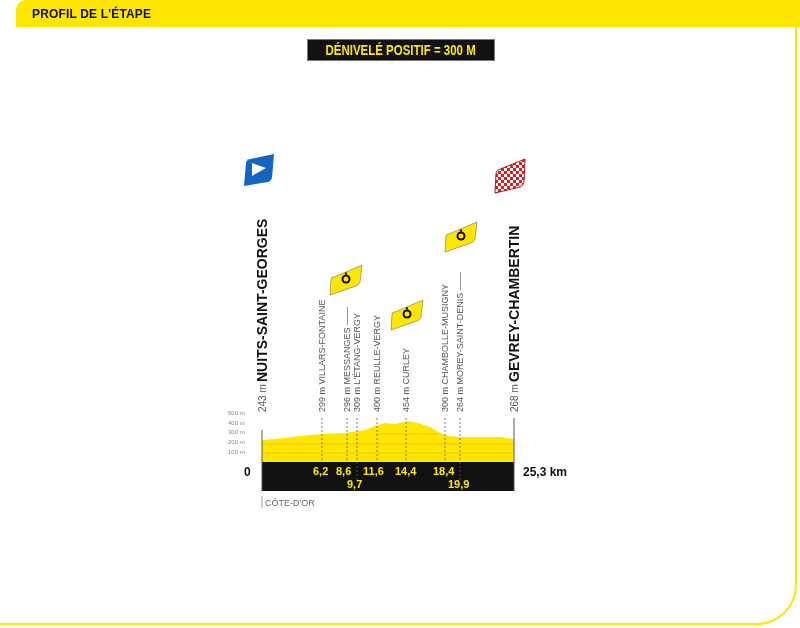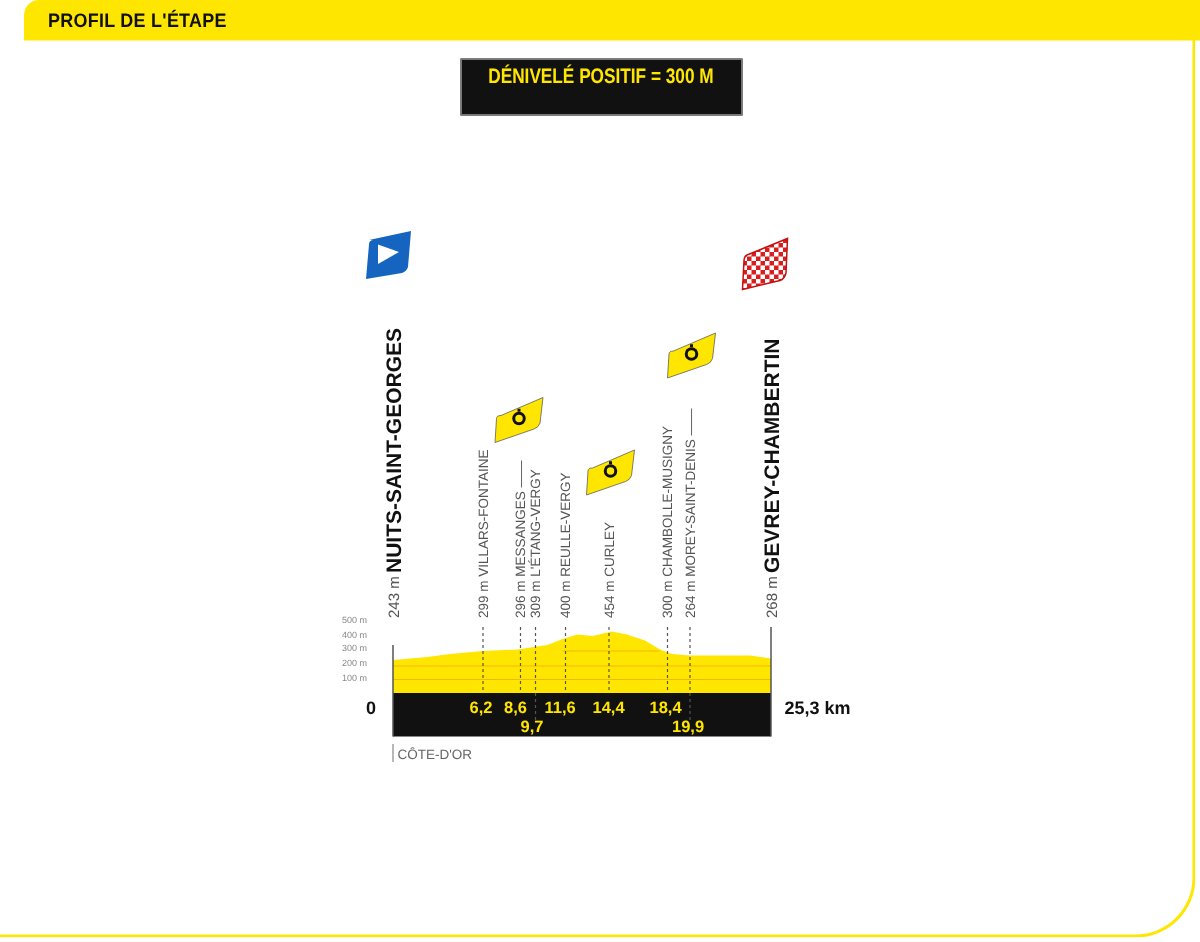--- a/index.html
+++ b/index.html
@@ -1,20 +1,20 @@
 <!DOCTYPE html>
 <html><head>
 <meta charset="utf-8">
 <style>
   html, body { margin:0; padding:0; background:#ffffff; }
   body { width:800px; height:628px; position:relative; overflow:hidden; font-family:"Liberation Sans", sans-serif; }
   .frame { position:absolute; left:0; top:0; width:797px; height:625px; border:2px solid #ffe600; border-top:none; border-left:none; border-radius:0 0 40px 0; box-sizing:border-box; }
   .header-bar { position:absolute; left:16px; top:0; width:800px; height:27px; background:#ffe600; border-radius:10px 0 0 0; }
   .header-title { position:absolute; left:16px; top:6px; font-size:13px; font-weight:bold; color:#111; letter-spacing:0.2px; transform:scaleX(0.92); transform-origin:left; }
-  .dplus { position:absolute; left:307px; top:39px; width:188px; height:38px; background:#111; border:1px solid #777; box-sizing:border-box; color:#ffe600; font-weight:bold; font-size:14px; text-align:center; line-height:20px; transform-origin:center; }
+  .dplus { position:absolute; left:307px; top:39px; width:188px; height:22px; background:#111; border:1px solid #777; box-sizing:border-box; color:#ffe600; font-weight:bold; font-size:14px; text-align:center; line-height:20px; transform-origin:center; }
   .dplus span { display:inline-block; transform:scaleX(0.82); }
   svg { position:absolute; left:0; top:0; }
 </style>
 </head>
 <body>
 
 <div class="frame"></div>
 <div class="header-bar">
   <div class="header-title">PROFIL DE L'ÉTAPE</div>
 </div>

